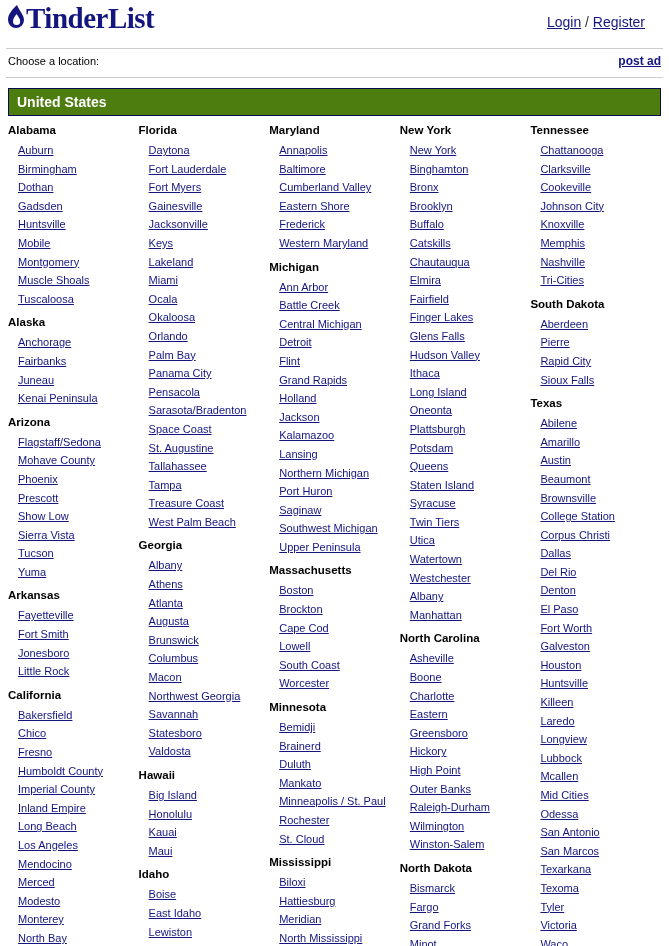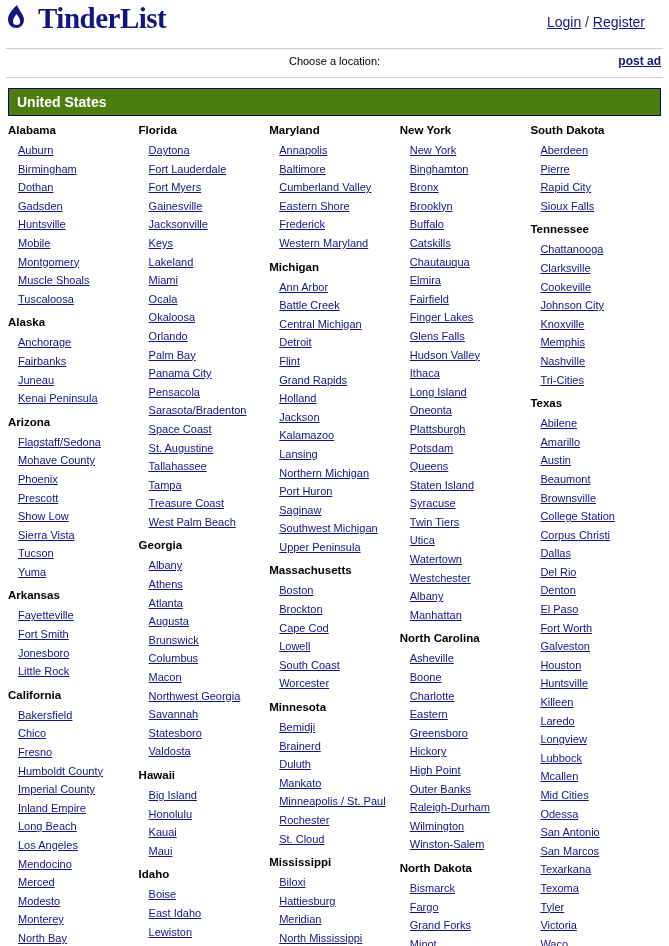--- a/index.html
+++ b/index.html
@@ -17,21 +17,21 @@
   }
   
   .topbar {
     position: relative;
     height: 40px;
     padding: 4px 8px 0 6px;
   }
   .logo-wrap {
     display: flex;
     align-items: center;
-    gap: 12px;
+    gap: 0px;
   }
   .logo-flame {
     width: 20px;
     height: 28px;
     position: relative;
     flex: none;
   }
   .logo-flame svg { display:block; }
   .logo-text {
     font-family: "Liberation Serif", serif;
@@ -54,21 +54,20 @@
   }
   .auth .sep { color: #333; text-decoration: none; }
 
   .choose-row {
     position: relative;
     border-top: 1px solid #cccccc;
     border-bottom: 1px solid #cccccc;
     margin: 4px 6px 0 6px;
     padding: 6px 2px 6px 2px;
     height: 16px;
-    text-align: center;
   }
   .choose-label {
     font-size: 11px;
     color: #000;
   }
   .postad {
     position: absolute;
     right: 2px;
     top: 5px;
     font-size: 12px;
@@ -397,39 +396,39 @@
         <ul class="city-list">
           <li><a href="#">Bismarck</a></li>
           <li><a href="#">Fargo</a></li>
           <li><a href="#">Grand Forks</a></li>
           <li><a href="#">Minot</a></li>
         </ul>
       </div>
     </div>
     <div class="col">
       <div class="state-block">
-        <div class="state-name">South Dakota</div>
-        <ul class="city-list">
-          <li><a href="#">Aberdeen</a></li>
-          <li><a href="#">Pierre</a></li>
-          <li><a href="#">Rapid City</a></li>
-          <li><a href="#">Sioux Falls</a></li>
-        </ul>
-      </div>
-      <div class="state-block">
         <div class="state-name">Tennessee</div>
         <ul class="city-list">
           <li><a href="#">Chattanooga</a></li>
           <li><a href="#">Clarksville</a></li>
           <li><a href="#">Cookeville</a></li>
           <li><a href="#">Johnson City</a></li>
           <li><a href="#">Knoxville</a></li>
           <li><a href="#">Memphis</a></li>
           <li><a href="#">Nashville</a></li>
           <li><a href="#">Tri-Cities</a></li>
+        </ul>
+      </div>
+      <div class="state-block">
+        <div class="state-name">South Dakota</div>
+        <ul class="city-list">
+          <li><a href="#">Aberdeen</a></li>
+          <li><a href="#">Pierre</a></li>
+          <li><a href="#">Rapid City</a></li>
+          <li><a href="#">Sioux Falls</a></li>
         </ul>
       </div>
       <div class="state-block">
         <div class="state-name">Texas</div>
         <ul class="city-list">
           <li><a href="#">Abilene</a></li>
           <li><a href="#">Amarillo</a></li>
           <li><a href="#">Austin</a></li>
           <li><a href="#">Beaumont</a></li>
           <li><a href="#">Brownsville</a></li>

